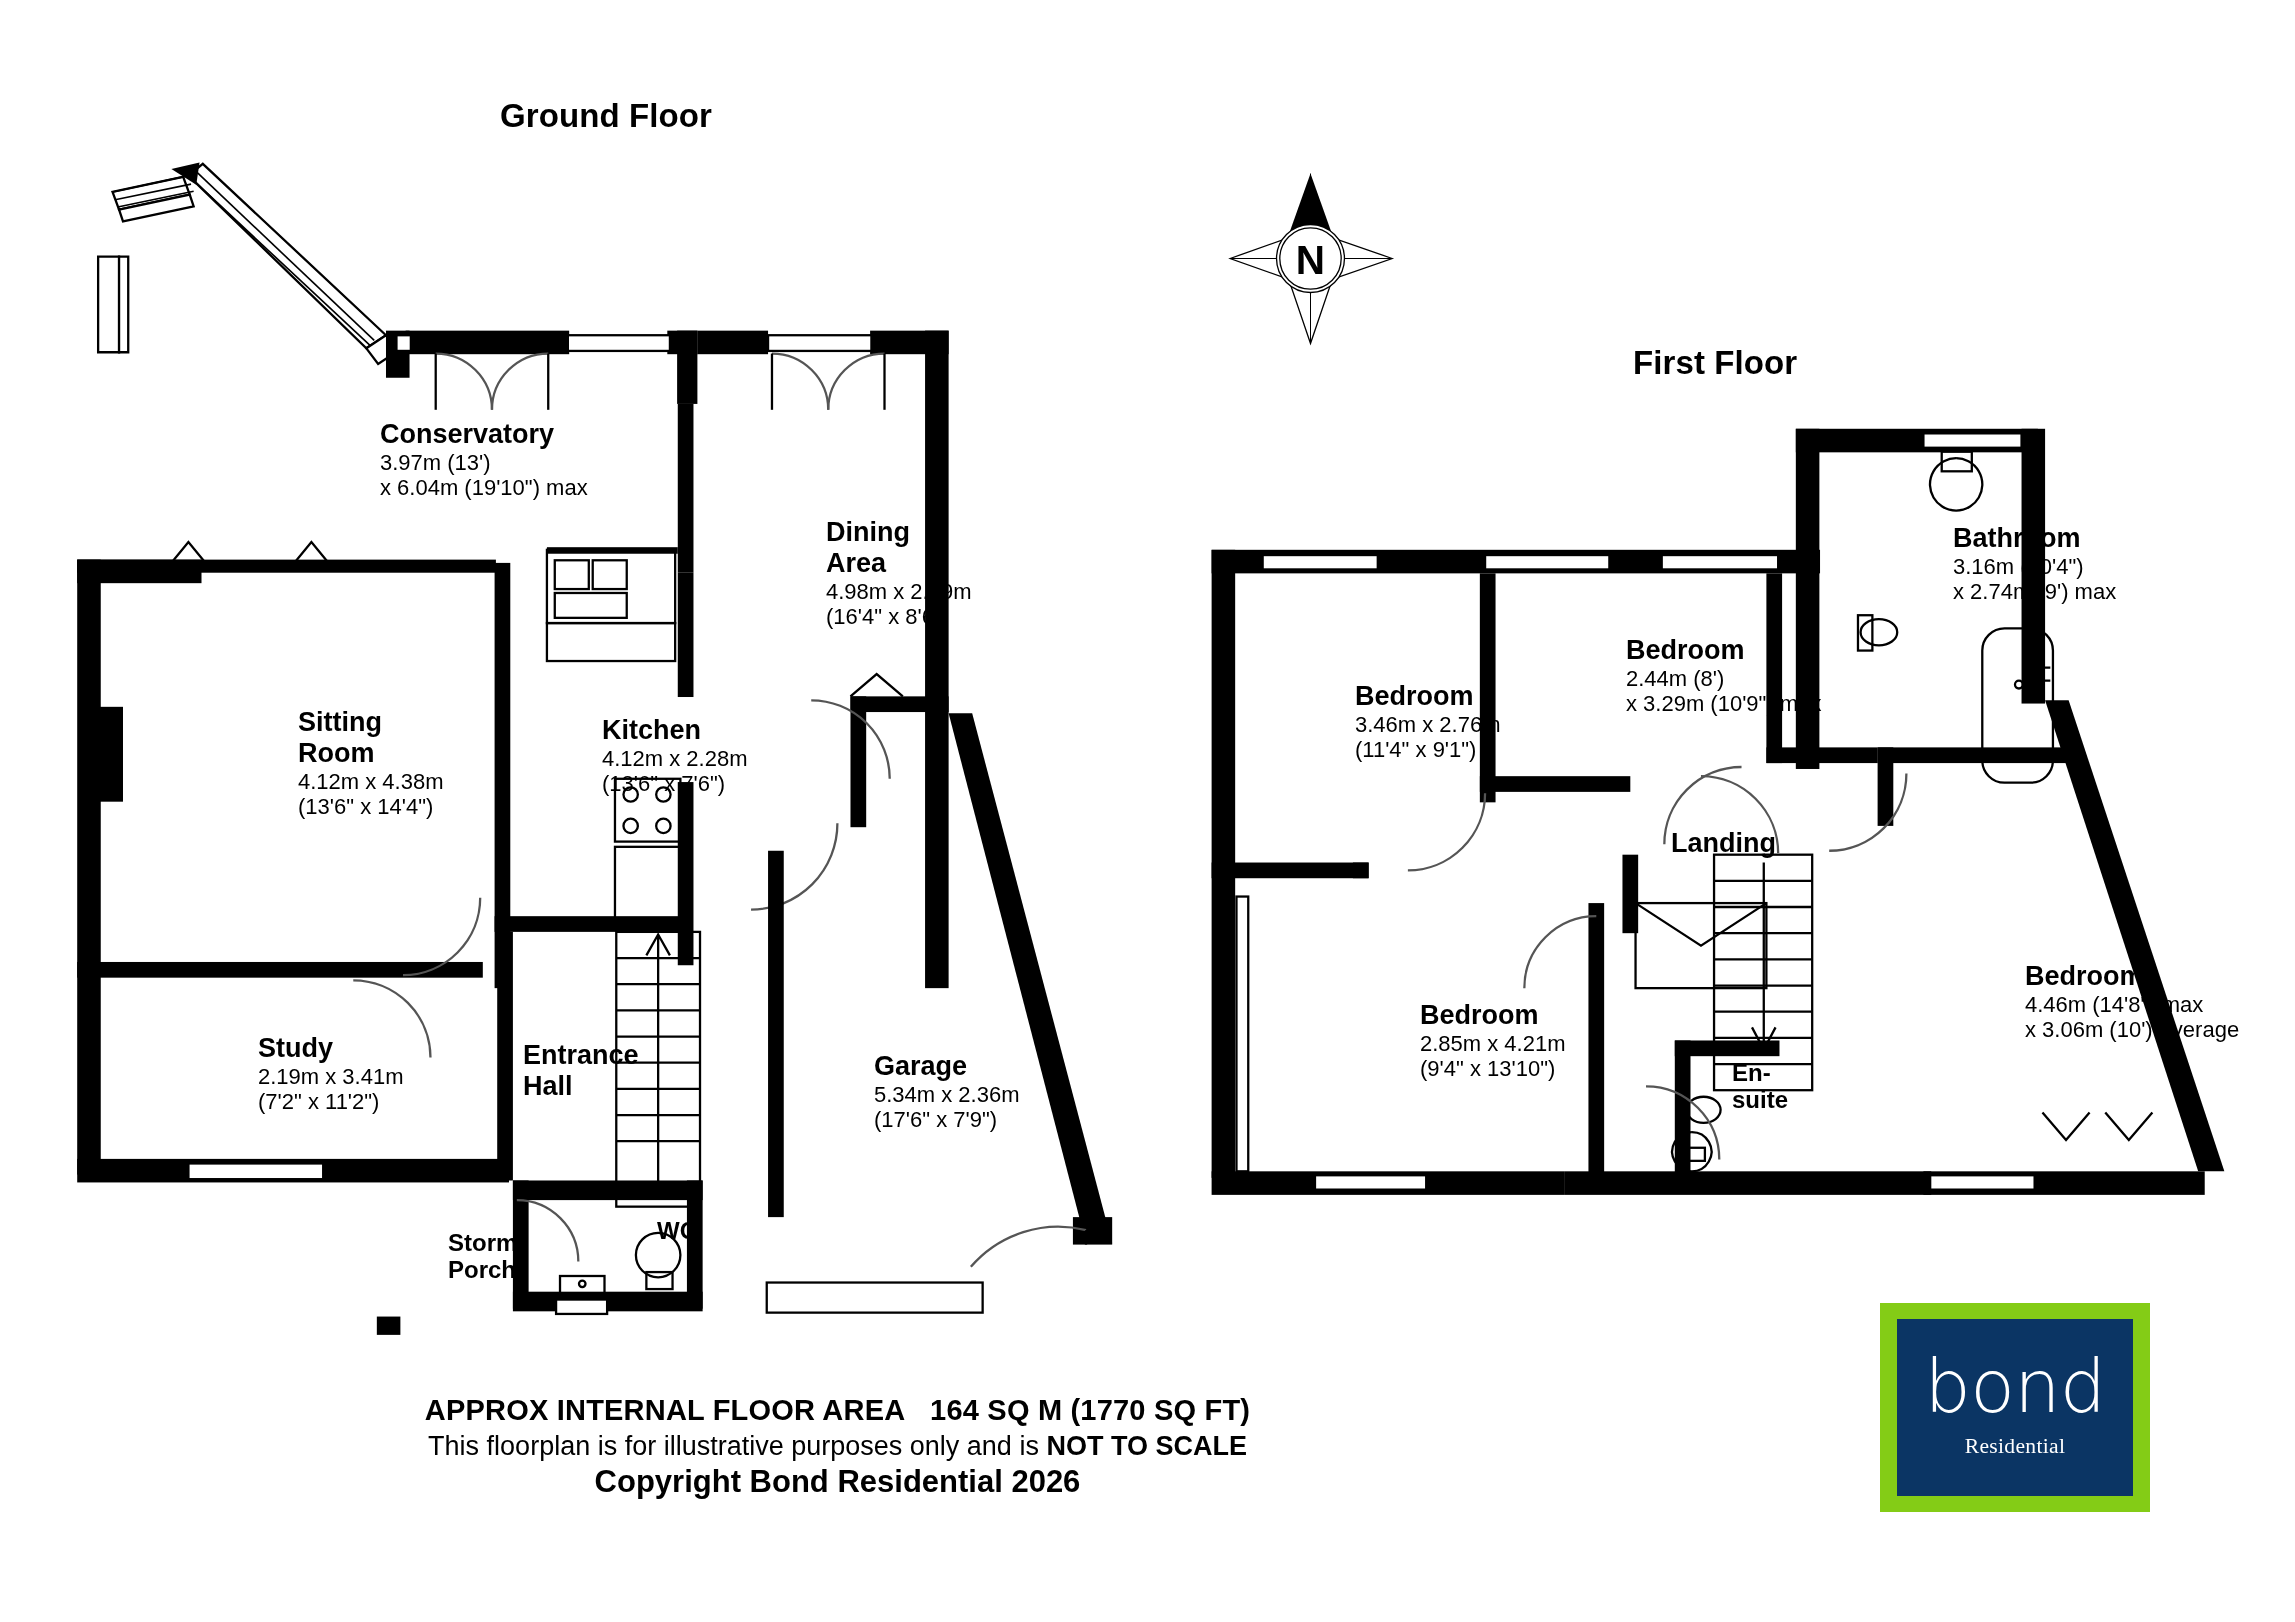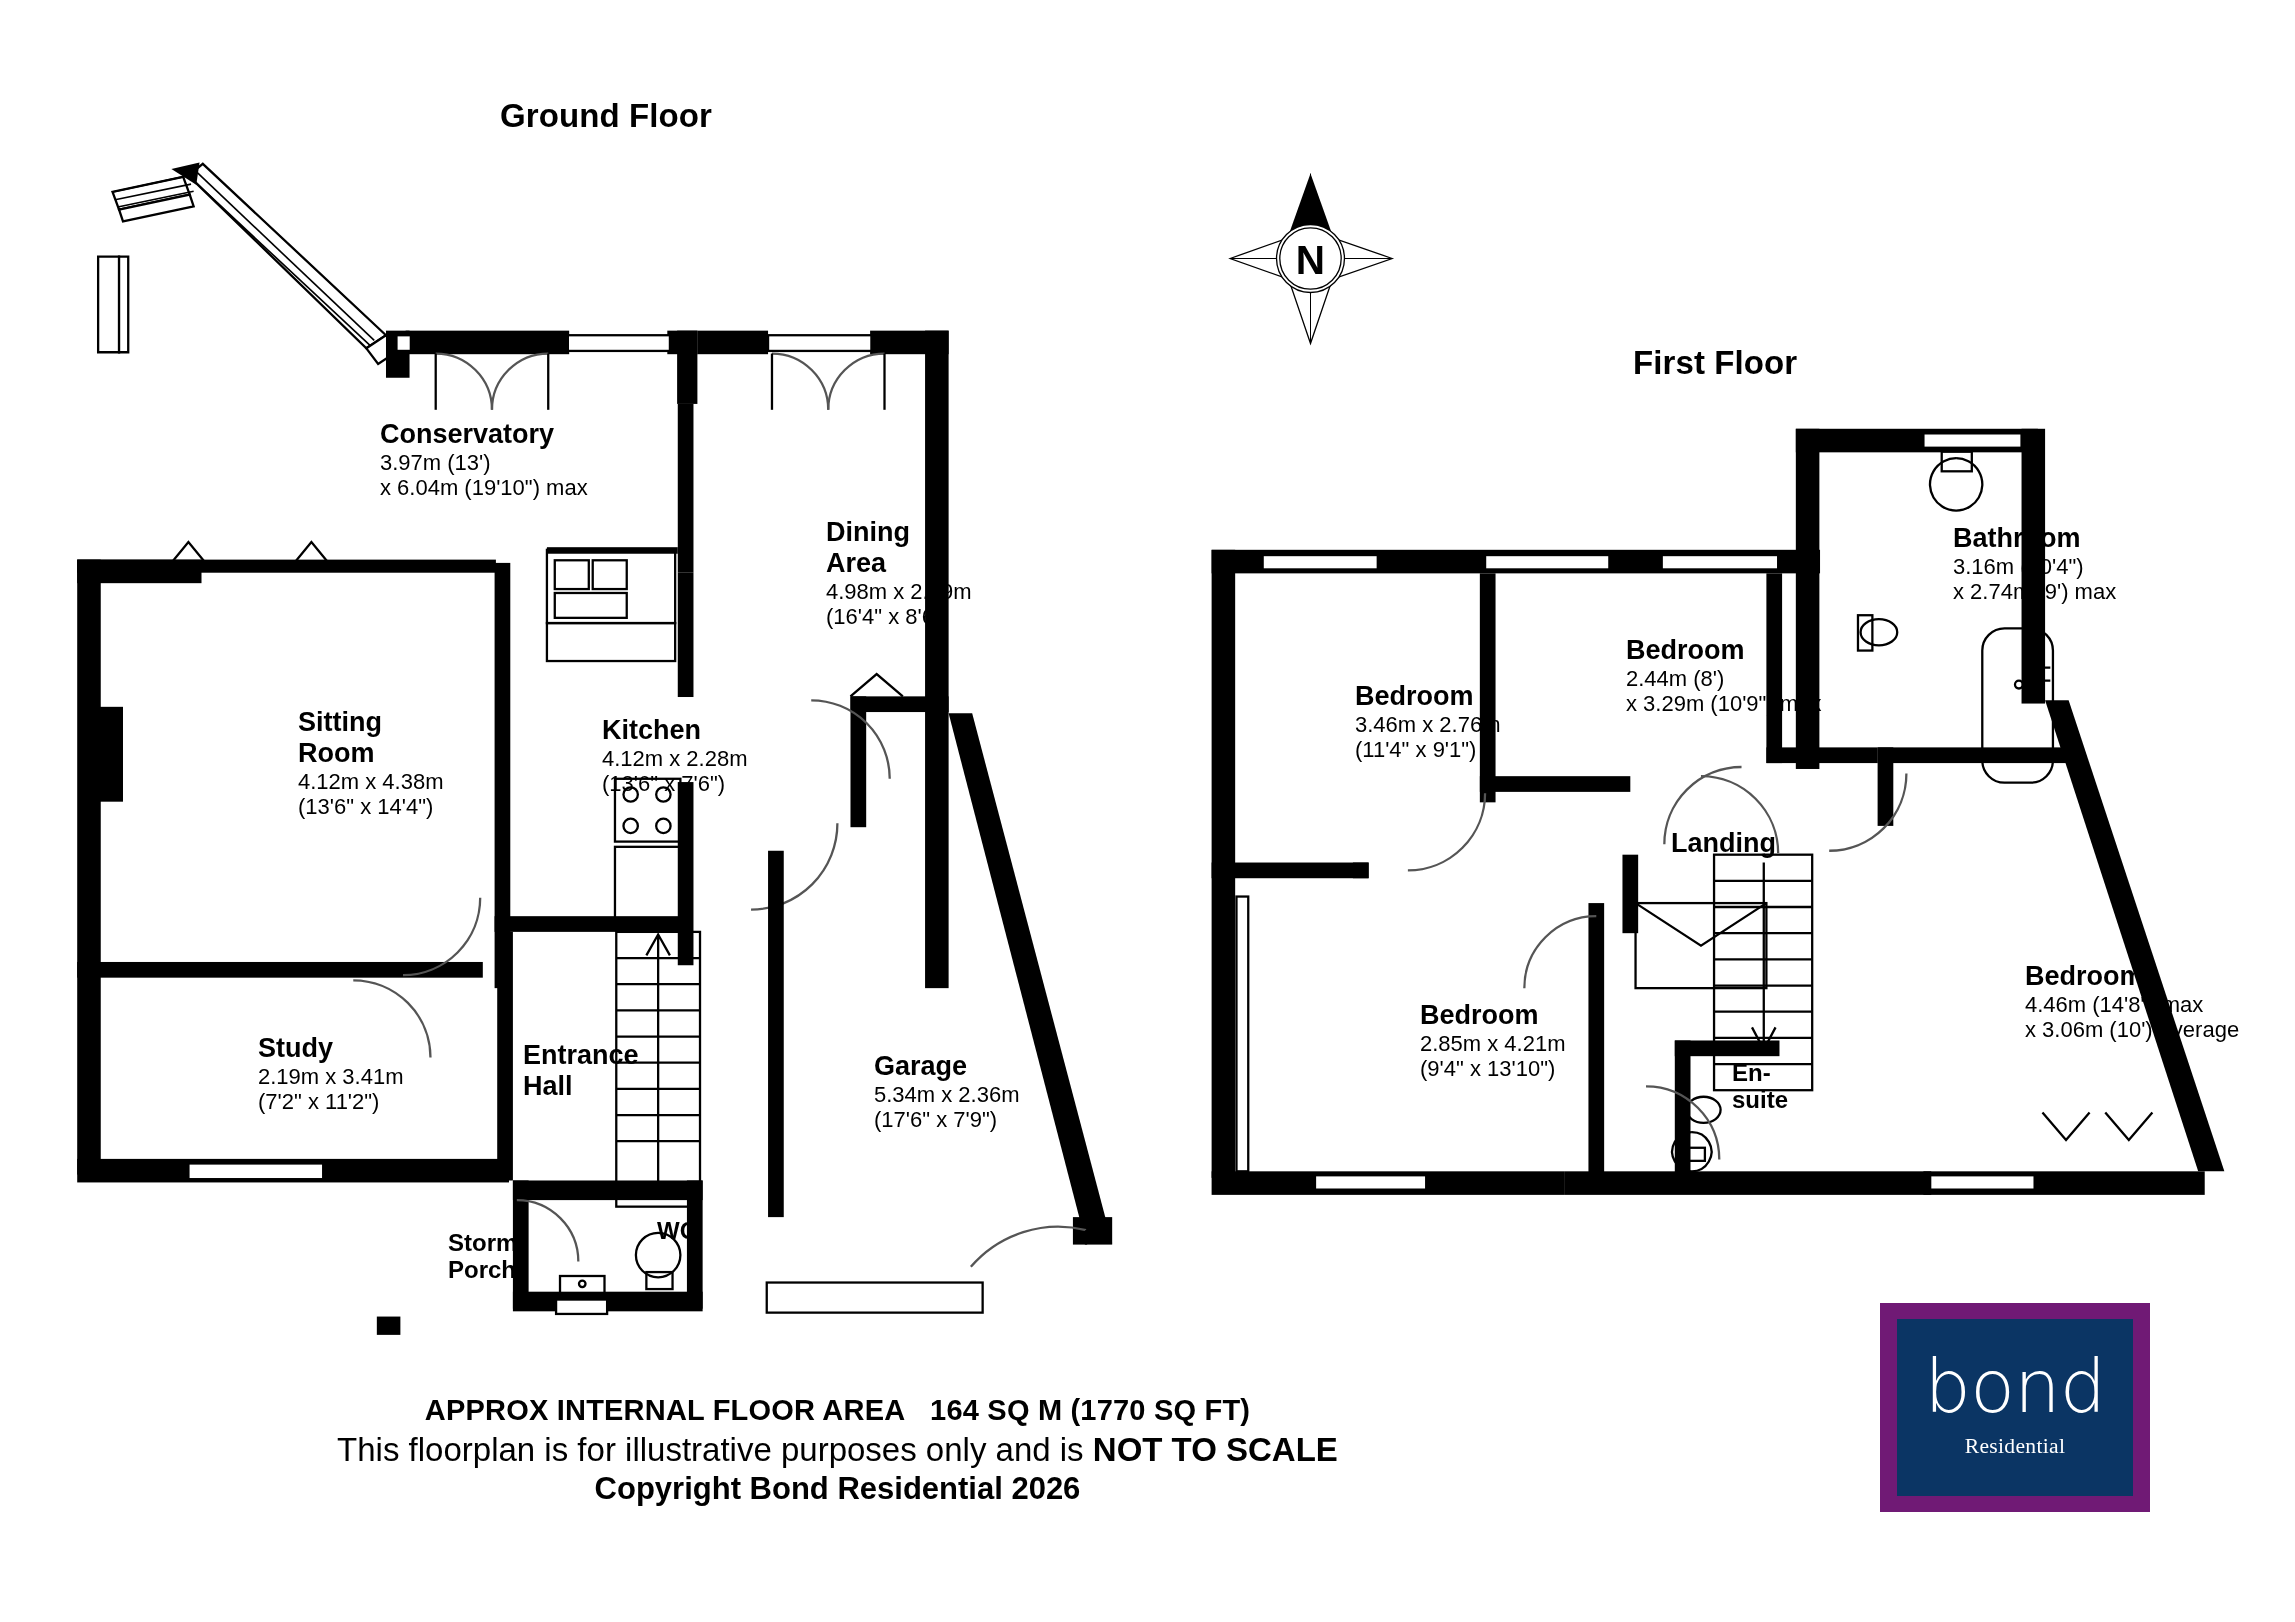--- a/index.html
+++ b/index.html
@@ -20,21 +20,21 @@
   .room-name{font-size:27px;font-weight:bold;}
   .room-dim{font-size:22px;}
   .room-name-sm{font-size:24px;font-weight:bold;}
 
   
   #footer{position:absolute;left:0;top:1394px;width:1675px;text-align:center;
           font-family:Liberation Sans, sans-serif;}
   #footer .ln{display:block;white-space:nowrap;}
   #footer .l1{font-size:29px;font-weight:bold;letter-spacing:0.2px;margin-bottom:3.9px;}
   #footer .l1 .area{font-weight:bold;}
-  #footer .l2,#footer .l3{font-size:33px;font-weight:normal;margin-bottom:2.6px;}
+  #footer .l2,#footer .l3{font-size:27px;font-weight:normal;margin-bottom:2.6px;}
   #footer .l2 b,#footer .l3 b{font-weight:bold;}
   #footer .l4{font-size:31px;font-weight:bold;}
 
   
   #logo{position:absolute;left:1880px;top:1303px;width:270px;height:209px;
         background:#1a9ad7;display:flex;align-items:center;justify-content:center;}
   #logo .inner{width:236px;height:177px;background:#0b3564;position:relative;}
   #logo .bond{position:absolute;left:0;right:0;top:31px;text-align:center;color:#fff;
               font-size:73px;font-weight:300;line-height:1;letter-spacing:-0.7px;
               font-family:"DejaVu Sans",sans-serif;}
@@ -416,19 +416,19 @@
   <span class="ln l1">
     <span>APPROX INTERNAL FLOOR AREA</span>&nbsp;&nbsp;
     <span class="area">164 SQ M (1770 SQ FT)</span>
   </span>
   <span class="ln l2">
     <span>This floorplan is for illustrative  purposes only and is </span><b>NOT TO SCALE</b>
   </span>
   <span class="ln l4">Copyright Bond Residential 2026</span>
 </div>
 
-<div id="logo" style="background: #701a75;">
+<div id="logo" style="background: #84cc16;">
   <div class="inner" style="background: rgb(11, 53, 100);">
     <div class="bond">bond</div>
     <div class="res">Residential</div>
   </div>
 </div>
 
 
 </body></html>

